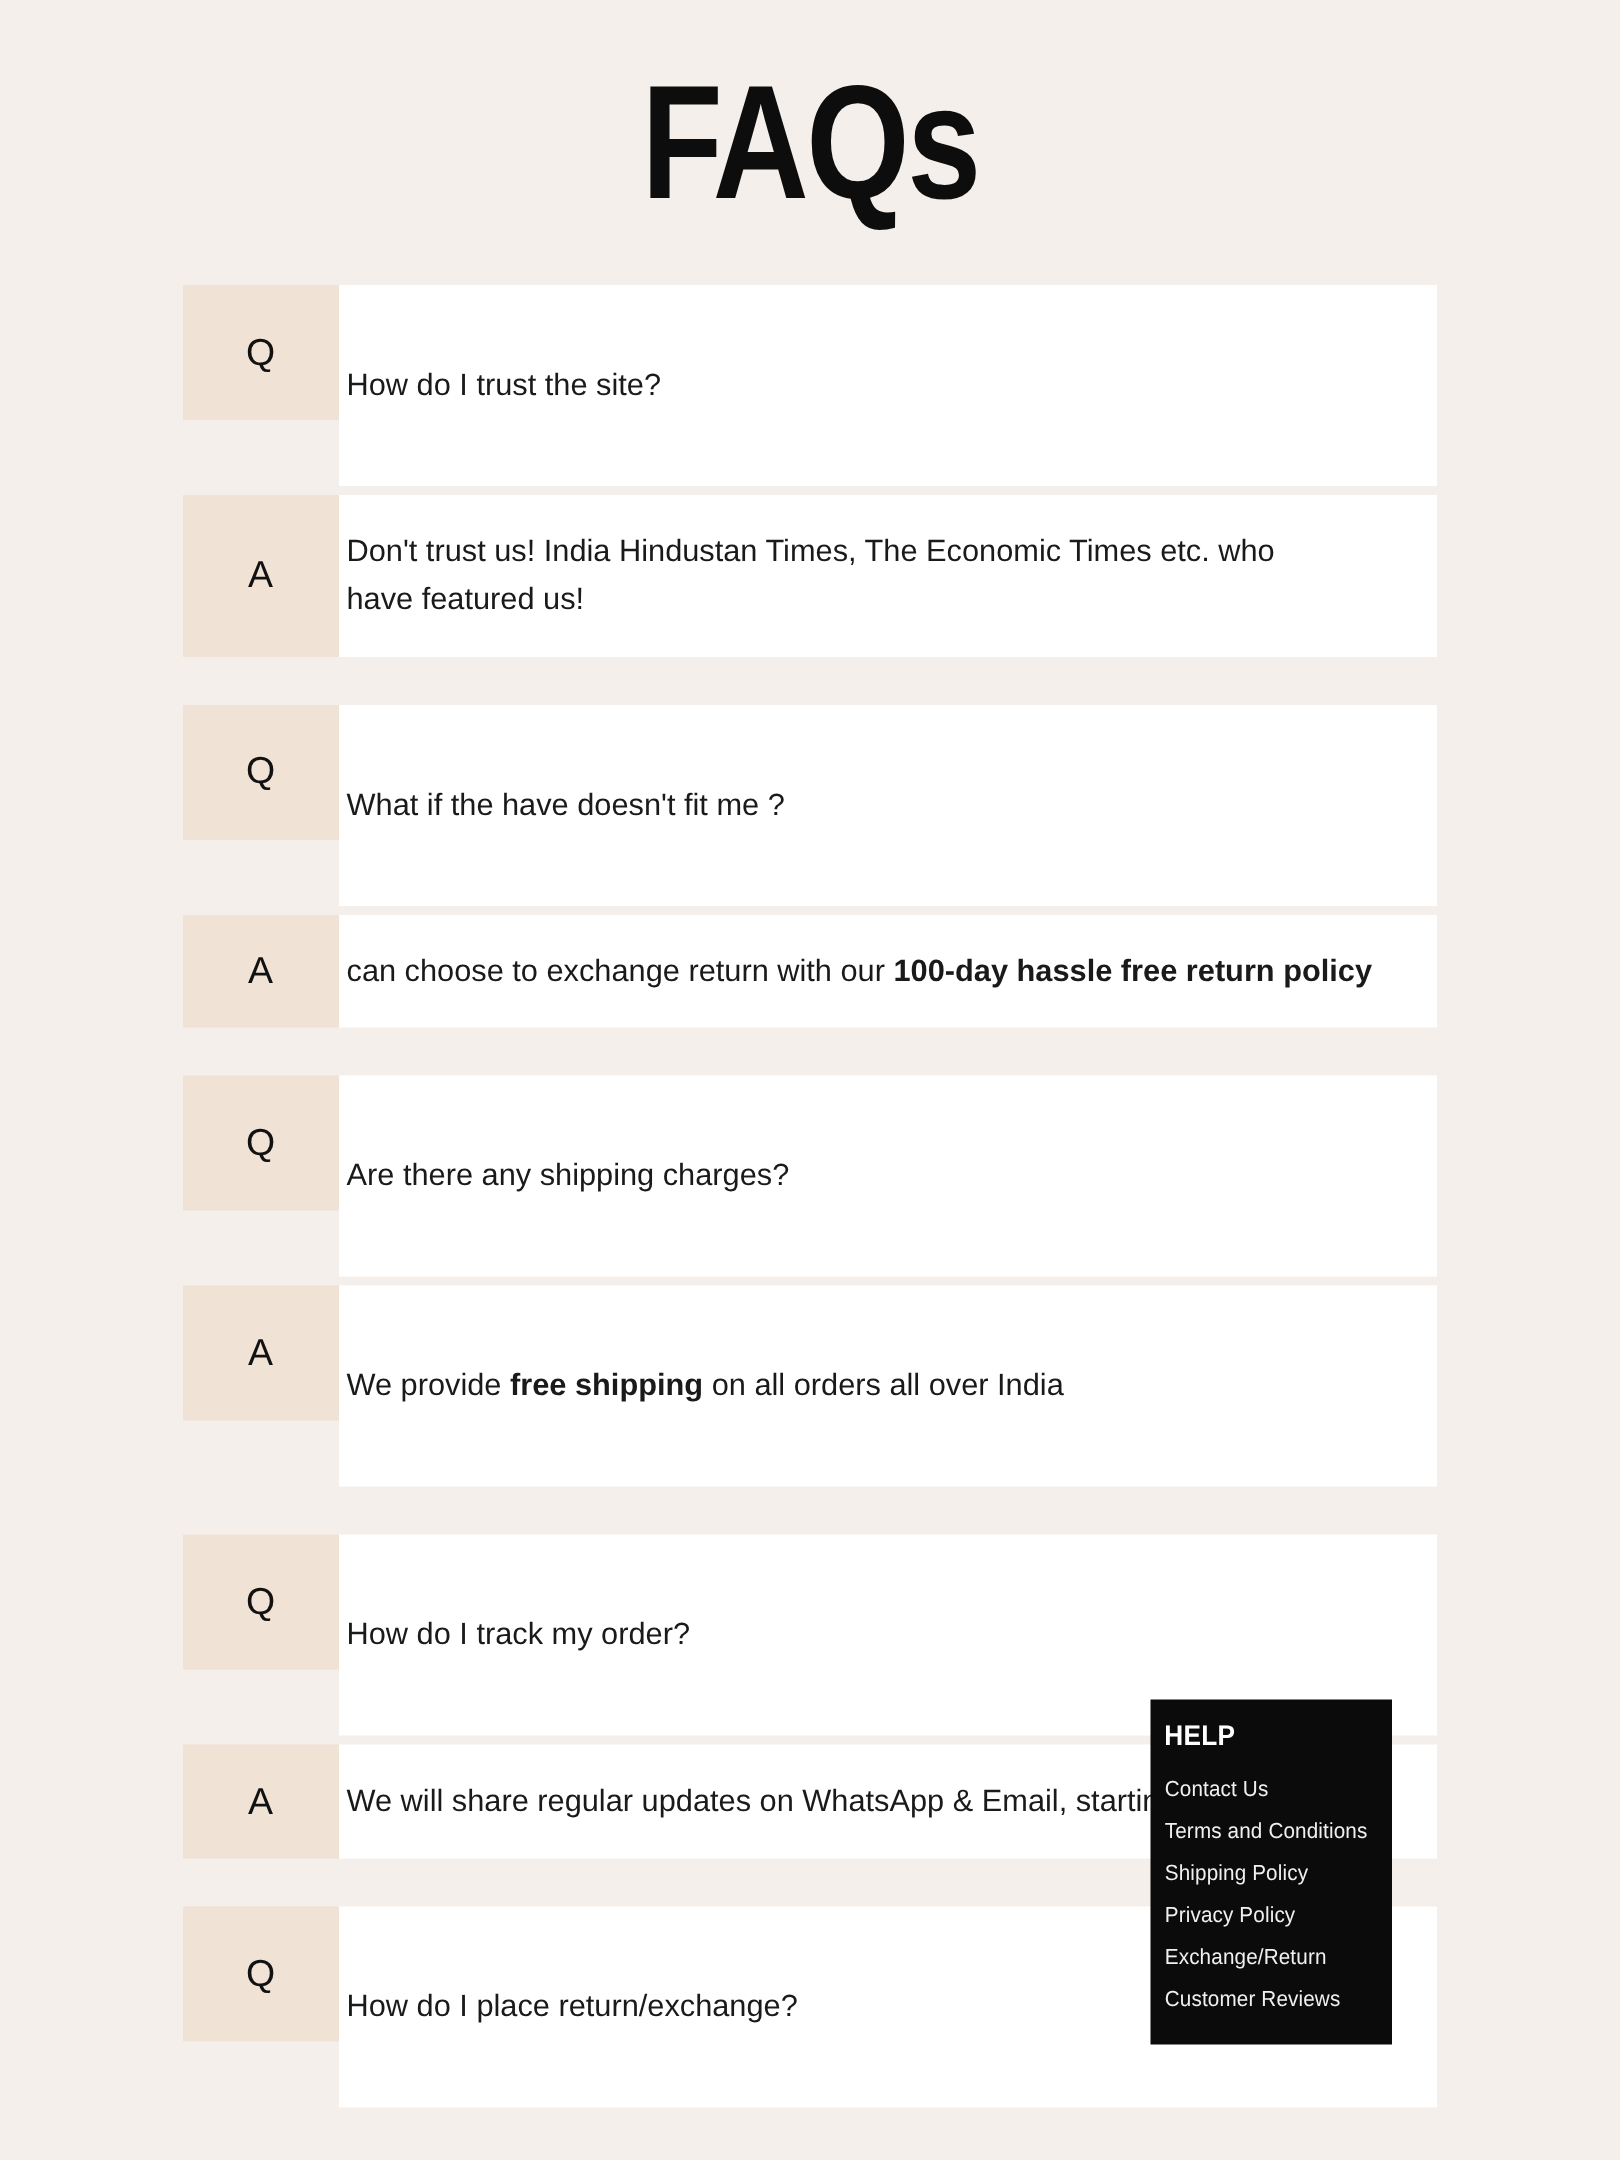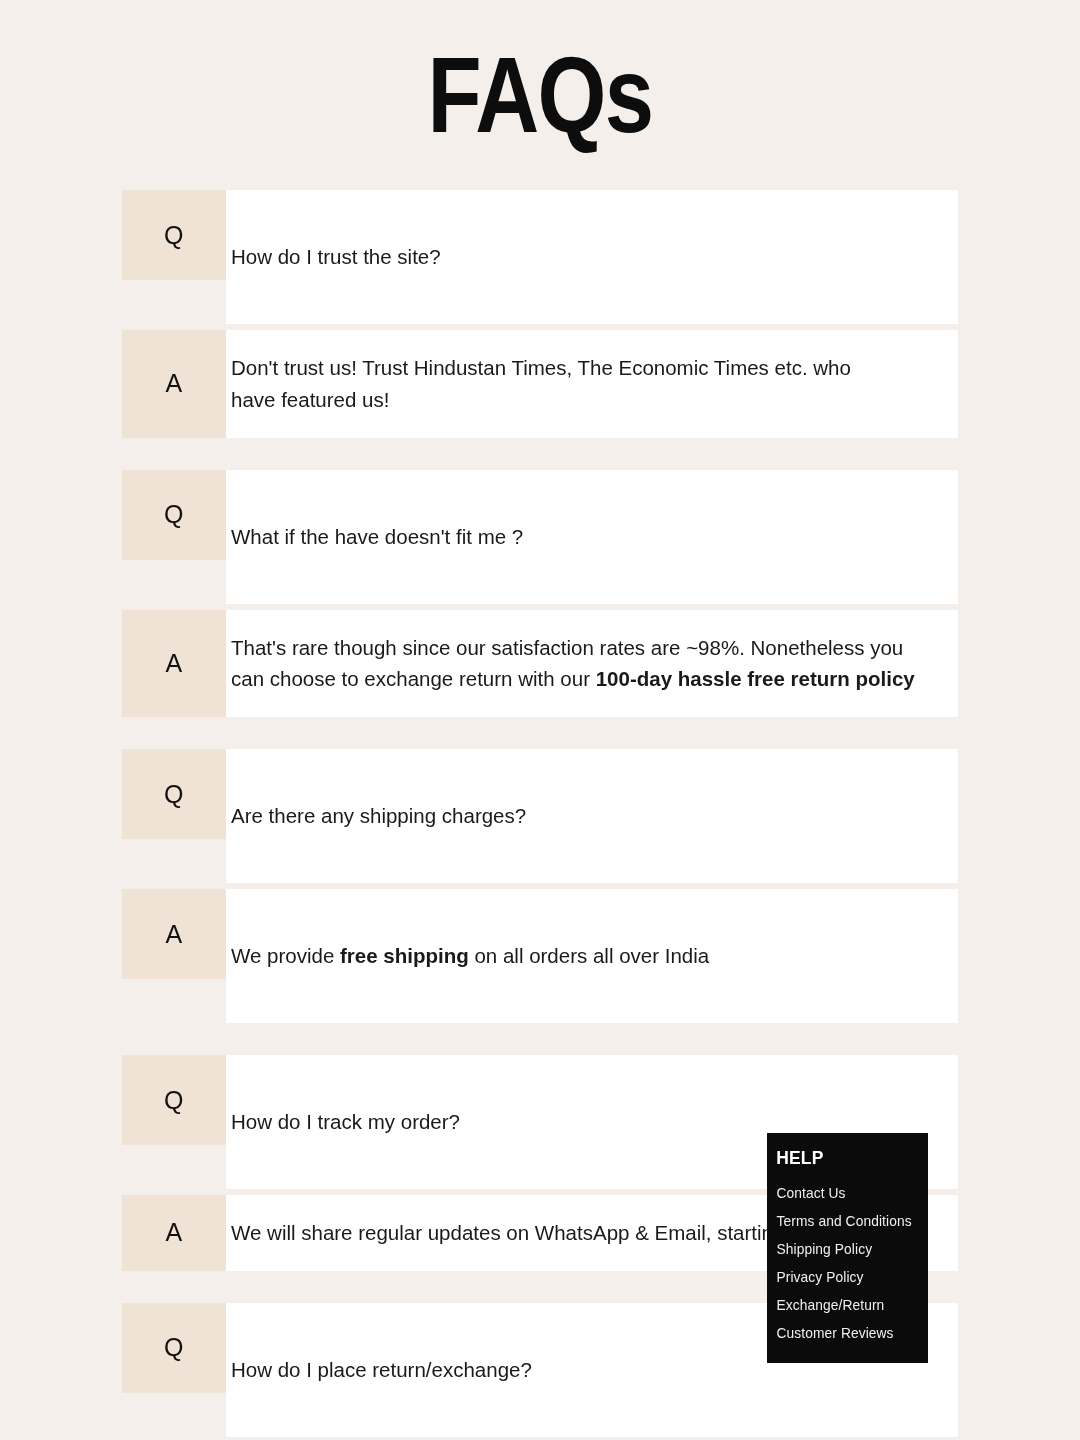--- a/index.html
+++ b/index.html
@@ -121,37 +121,36 @@
 
     <div class="qa-group">
       <div class="qa-row question row-q1">
         <div class="qa-tag">Q</div>
         <div class="qa-text">How do I trust the site?</div>
       </div>
       <div class="qa-row answer">
         <div class="qa-tag">A</div>
         <div class="qa-text">
           <div>
-            <span class="line">Don't trust us! Trust Hindustan Times, The Economic Times etc. who</span>
+            <span class="line">Don't trust us! India Hindustan Times, The Economic Times etc. who</span>
             <span class="line">have featured us!</span>
           </div>
         </div>
       </div>
     </div>
 
     <div class="qa-group">
       <div class="qa-row question row-q1">
         <div class="qa-tag">Q</div>
         <div class="qa-text">What if the have doesn't fit me ?</div>
       </div>
       <div class="qa-row answer">
         <div class="qa-tag">A</div>
         <div class="qa-text">
           <div>
-            <span class="line">That's rare though since our satisfaction rates are ~98%. Nonetheless you</span>
             <span class="line"><span>can choose to exchange return with our </span><span class="bold">100-day hassle free return policy</span></span>
           </div>
         </div>
       </div>
     </div>
 
     <div class="qa-group">
       <div class="qa-row question row-q1">
         <div class="qa-tag">Q</div>
         <div class="qa-text">Are there any shipping charges?</div>

